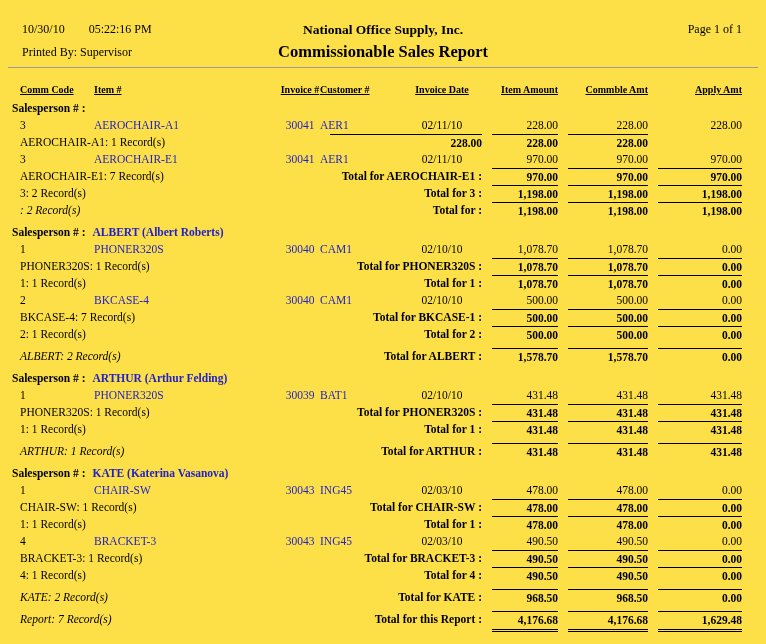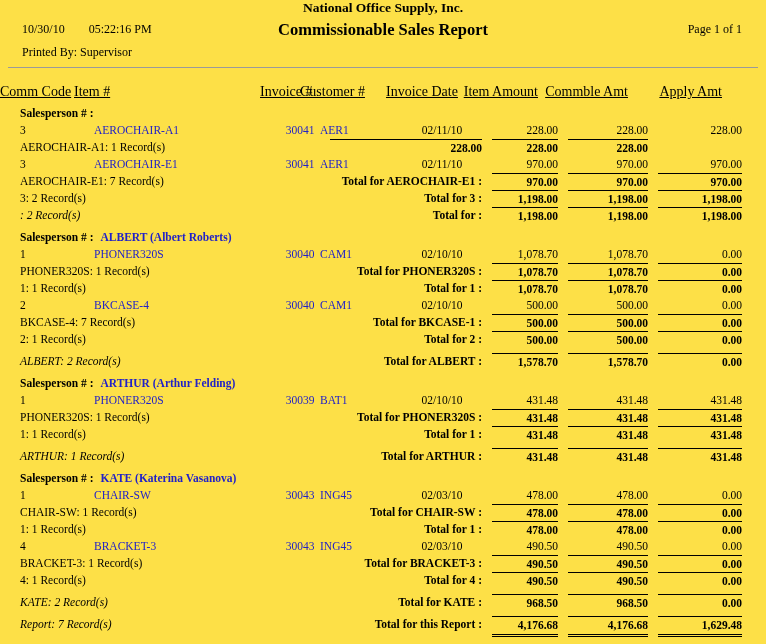--- a/index.html
+++ b/index.html
@@ -8,49 +8,49 @@
     width:766px; height:644px; background:#ffffff; color:#000;
     font-family:"Liberation Serif", serif; overflow:hidden;
   }
   .report { position:relative; width:766px; height:644px; background:#fde047; }
 
   
   .hdr { position:relative; height:67px; }
   .hdr-left { position:absolute; left:22px; top:22px; font-size:12px; }
   .hdr-datetime .time { margin-left:24px; }
   .printed-by { margin-top:8px; }
-  .hdr-center { text-align:center; }
+  .hdr-center { text-align:center; padding-top:22px; }
   .company { font-size:13.5px; font-weight:bold; }
   .title { font-size:16.5px; font-weight:bold; margin-top:4px; }
   .hdr-right { position:absolute; right:24px; top:22px; font-size:12px; }
   .divider { border-top:1px solid #9a9a9a; margin:0 8px; }
 
   
   .colhdr {
     display:grid;
     grid-template-columns:74px 186px 40px 82px 80px 76px 90px 94px;
-    margin-top:16px;
-    font-size:14px; font-weight:normal; white-space:nowrap;
+    padding-left:20px; margin-top:16px;
+    font-size:10px; font-weight:bold; white-space:nowrap;
   }
   .u { text-decoration:underline; }
 
   
   .rows { margin-top:5px; }
   .row { font-size:11.5px; line-height:17px; height:17px; white-space:nowrap; }
 
   .detail-row {
     display:grid;
     grid-template-columns:74px 186px 40px 82px 80px 76px 90px 94px;
     padding-left:20px;
   }
   .c3 { text-align:center; }
   .c5 { text-align:center; }
   .c6,.c7,.c8 { text-align:right; }
 
-  .group-row { padding-left:20px; font-weight:bold; margin-top:5px; }
+  .group-row { padding-left:12px; font-weight:bold; margin-top:5px; }
   .g-name { margin-left:7px; }
 
   .total-row {
     display:grid;
     grid-template-columns:300px 162px 76px 90px 94px;
     padding-left:20px;
   }
   .t-label { font-weight:bold; text-align:right; }
   .t-amt { font-weight:bold; text-align:right; border-top:1px solid #000; margin-left:10px; }
   .italic { font-style:italic; }

